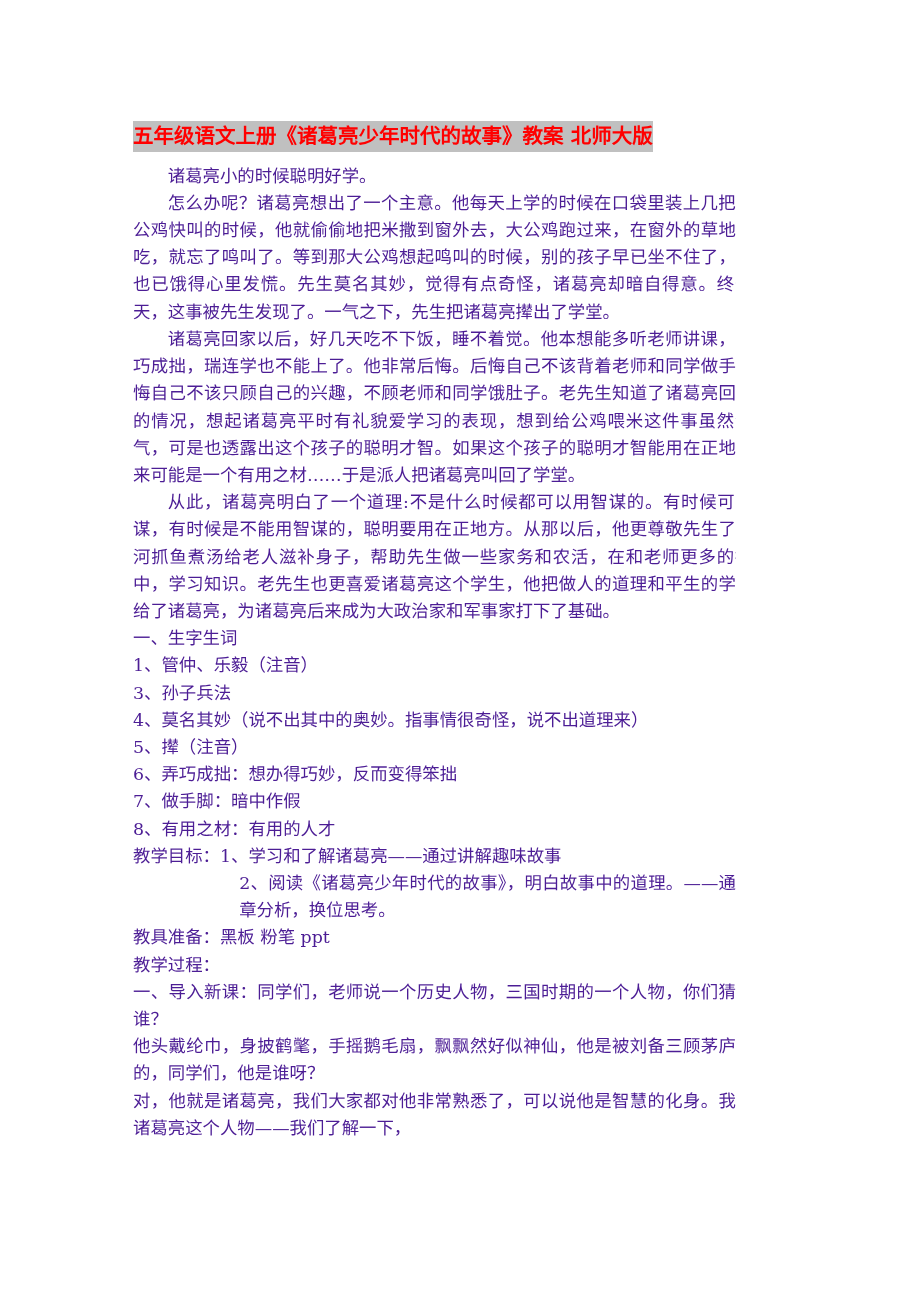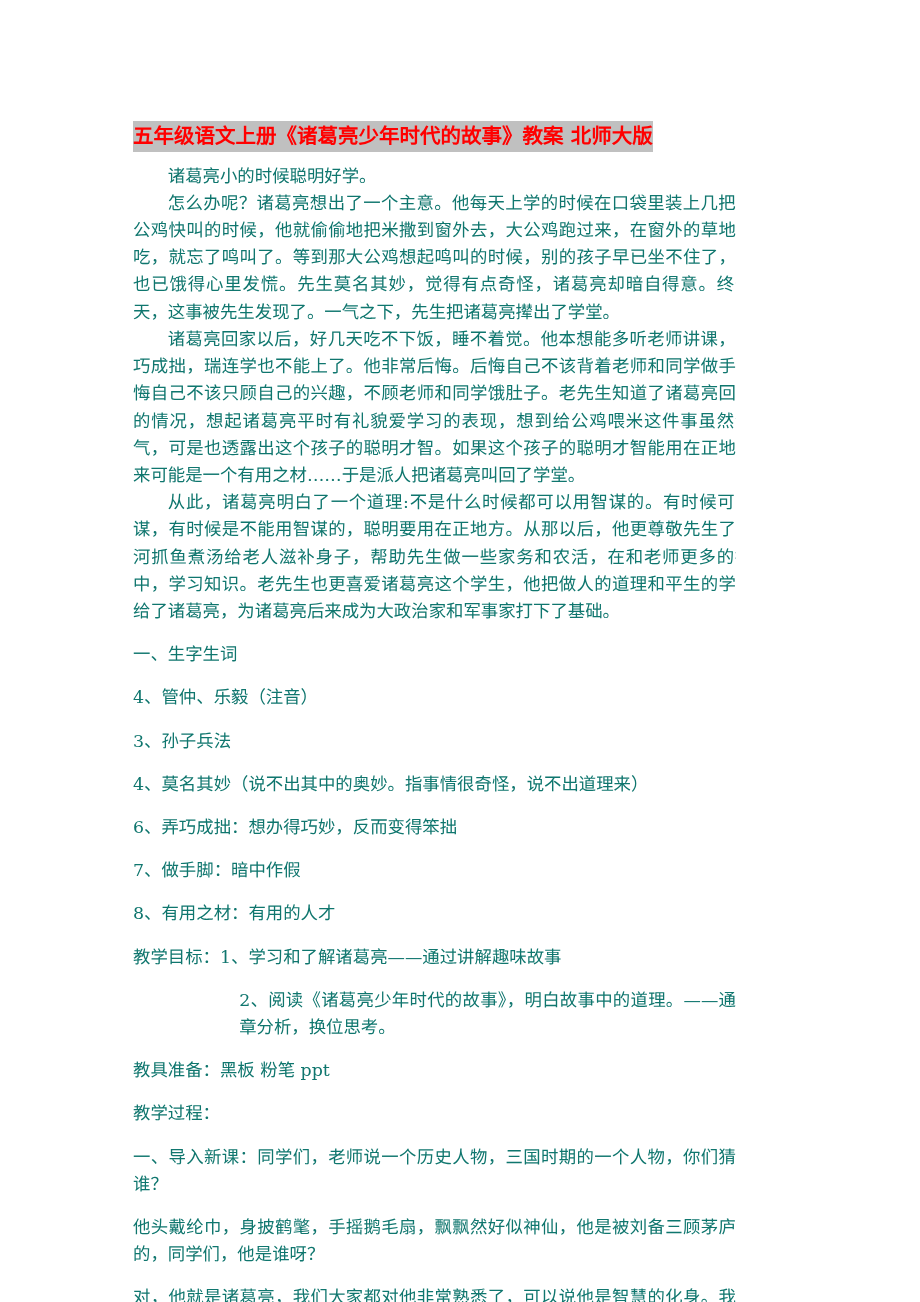--- a/index.html
+++ b/index.html
@@ -40,57 +40,57 @@
     letter-spacing: 0px;
     padding: 3px 0 4px 0;
     line-height: 1.35;
     white-space: nowrap;
   }
 
   
   .para,
   .line {
     margin: 0;
-    color: #0f766e;
+    color: #4c1d95;
     font-size: 17.4px;
     line-height: 27.2px;
     text-align: justify;
     text-justify: inter-ideograph;
     font-family: "DejaVu Serif", "Liberation Serif", serif;
     word-break: break-all;
   }
   .para {
     text-indent: 2em;
   }
   .line {
     text-indent: 0;
-    margin-top: 16px;
   }
   .line.hang {
     padding-left: 6.1em;
     text-indent: 0;
   }
 </style>
 </head>
 <body>
 
 <div class="page">
   <div class="doc-body">
 
     <h1 class="title-line"><span class="title-text">五年级语文上册《诸葛亮少年时代的故事》教案 北师大版</span></h1>
 
     <div id="content">
         <p class="para">诸葛亮小的时候聪明好学。</p>
         <p class="para">怎么办呢？诸葛亮想出了一个主意。他每天上学的时候在口袋里装上几把米，当公鸡快叫的时候，他就偷偷地把米撒到窗外去，大公鸡跑过来，在窗外的草地上找米吃，就忘了鸣叫了。等到那大公鸡想起鸣叫的时候，别的孩子早已坐不住了，老先生也已饿得心里发慌。先生莫名其妙，觉得有点奇怪，诸葛亮却暗自得意。终于有一天，这事被先生发现了。一气之下，先生把诸葛亮撵出了学堂。</p>
         <p class="para">诸葛亮回家以后，好几天吃不下饭，睡不着觉。他本想能多听老师讲课，可是弄巧成拙，瑞连学也不能上了。他非常后悔。后悔自己不该背着老师和同学做手脚，后悔自己不该只顾自己的兴趣，不顾老师和同学饿肚子。老先生知道了诸葛亮回家以后的情况，想起诸葛亮平时有礼貌爱学习的表现，想到给公鸡喂米这件事虽然令人可气，可是也透露出这个孩子的聪明才智。如果这个孩子的聪明才智能用在正地方，将来可能是一个有用之材……于是派人把诸葛亮叫回了学堂。</p>
         <p class="para">从此，诸葛亮明白了一个道理:不是什么时候都可以用智谋的。有时候可以用智谋，有时候是不能用智谋的，聪明要用在正地方。从那以后，他更尊敬先生了，他下河抓鱼煮汤给老人滋补身子，帮助先生做一些家务和农活，在和老师更多的接触当中，学习知识。老先生也更喜爱诸葛亮这个学生，他把做人的道理和平生的学问都教给了诸葛亮，为诸葛亮后来成为大政治家和军事家打下了基础。</p>
         <p class="line">一、生字生词</p>
-        <p class="line">4、管仲、乐毅（注音）</p>
+        <p class="line">1、管仲、乐毅（注音）</p>
         <p class="line">3、孙子兵法</p>
         <p class="line">4、莫名其妙（说不出其中的奥妙。指事情很奇怪，说不出道理来）</p>
+        <p class="line">5、撵（注音）</p>
         <p class="line">6、弄巧成拙：想办得巧妙，反而变得笨拙</p>
         <p class="line">7、做手脚：暗中作假</p>
         <p class="line">8、有用之材：有用的人才</p>
         <p class="line">教学目标：1、学习和了解诸葛亮——通过讲解趣味故事</p>
         <p class="line hang">2、阅读《诸葛亮少年时代的故事》，明白故事中的道理。——通过读文章分析，换位思考。</p>
         <p class="line">教具准备：黑板 粉笔 ppt</p>
         <p class="line">教学过程：</p>
         <p class="line">一、导入新课：同学们，老师说一个历史人物，三国时期的一个人物，你们猜猜他是谁？</p>
         <p class="line">他头戴纶巾，身披鹤氅，手摇鹅毛扇，飘飘然好似神仙，他是被刘备三顾茅庐请出来的，同学们，他是谁呀？</p>
         <p class="line">对，他就是诸葛亮，我们大家都对他非常熟悉了，可以说他是智慧的化身。我们来看诸葛亮这个人物——我们了解一下，</p>

